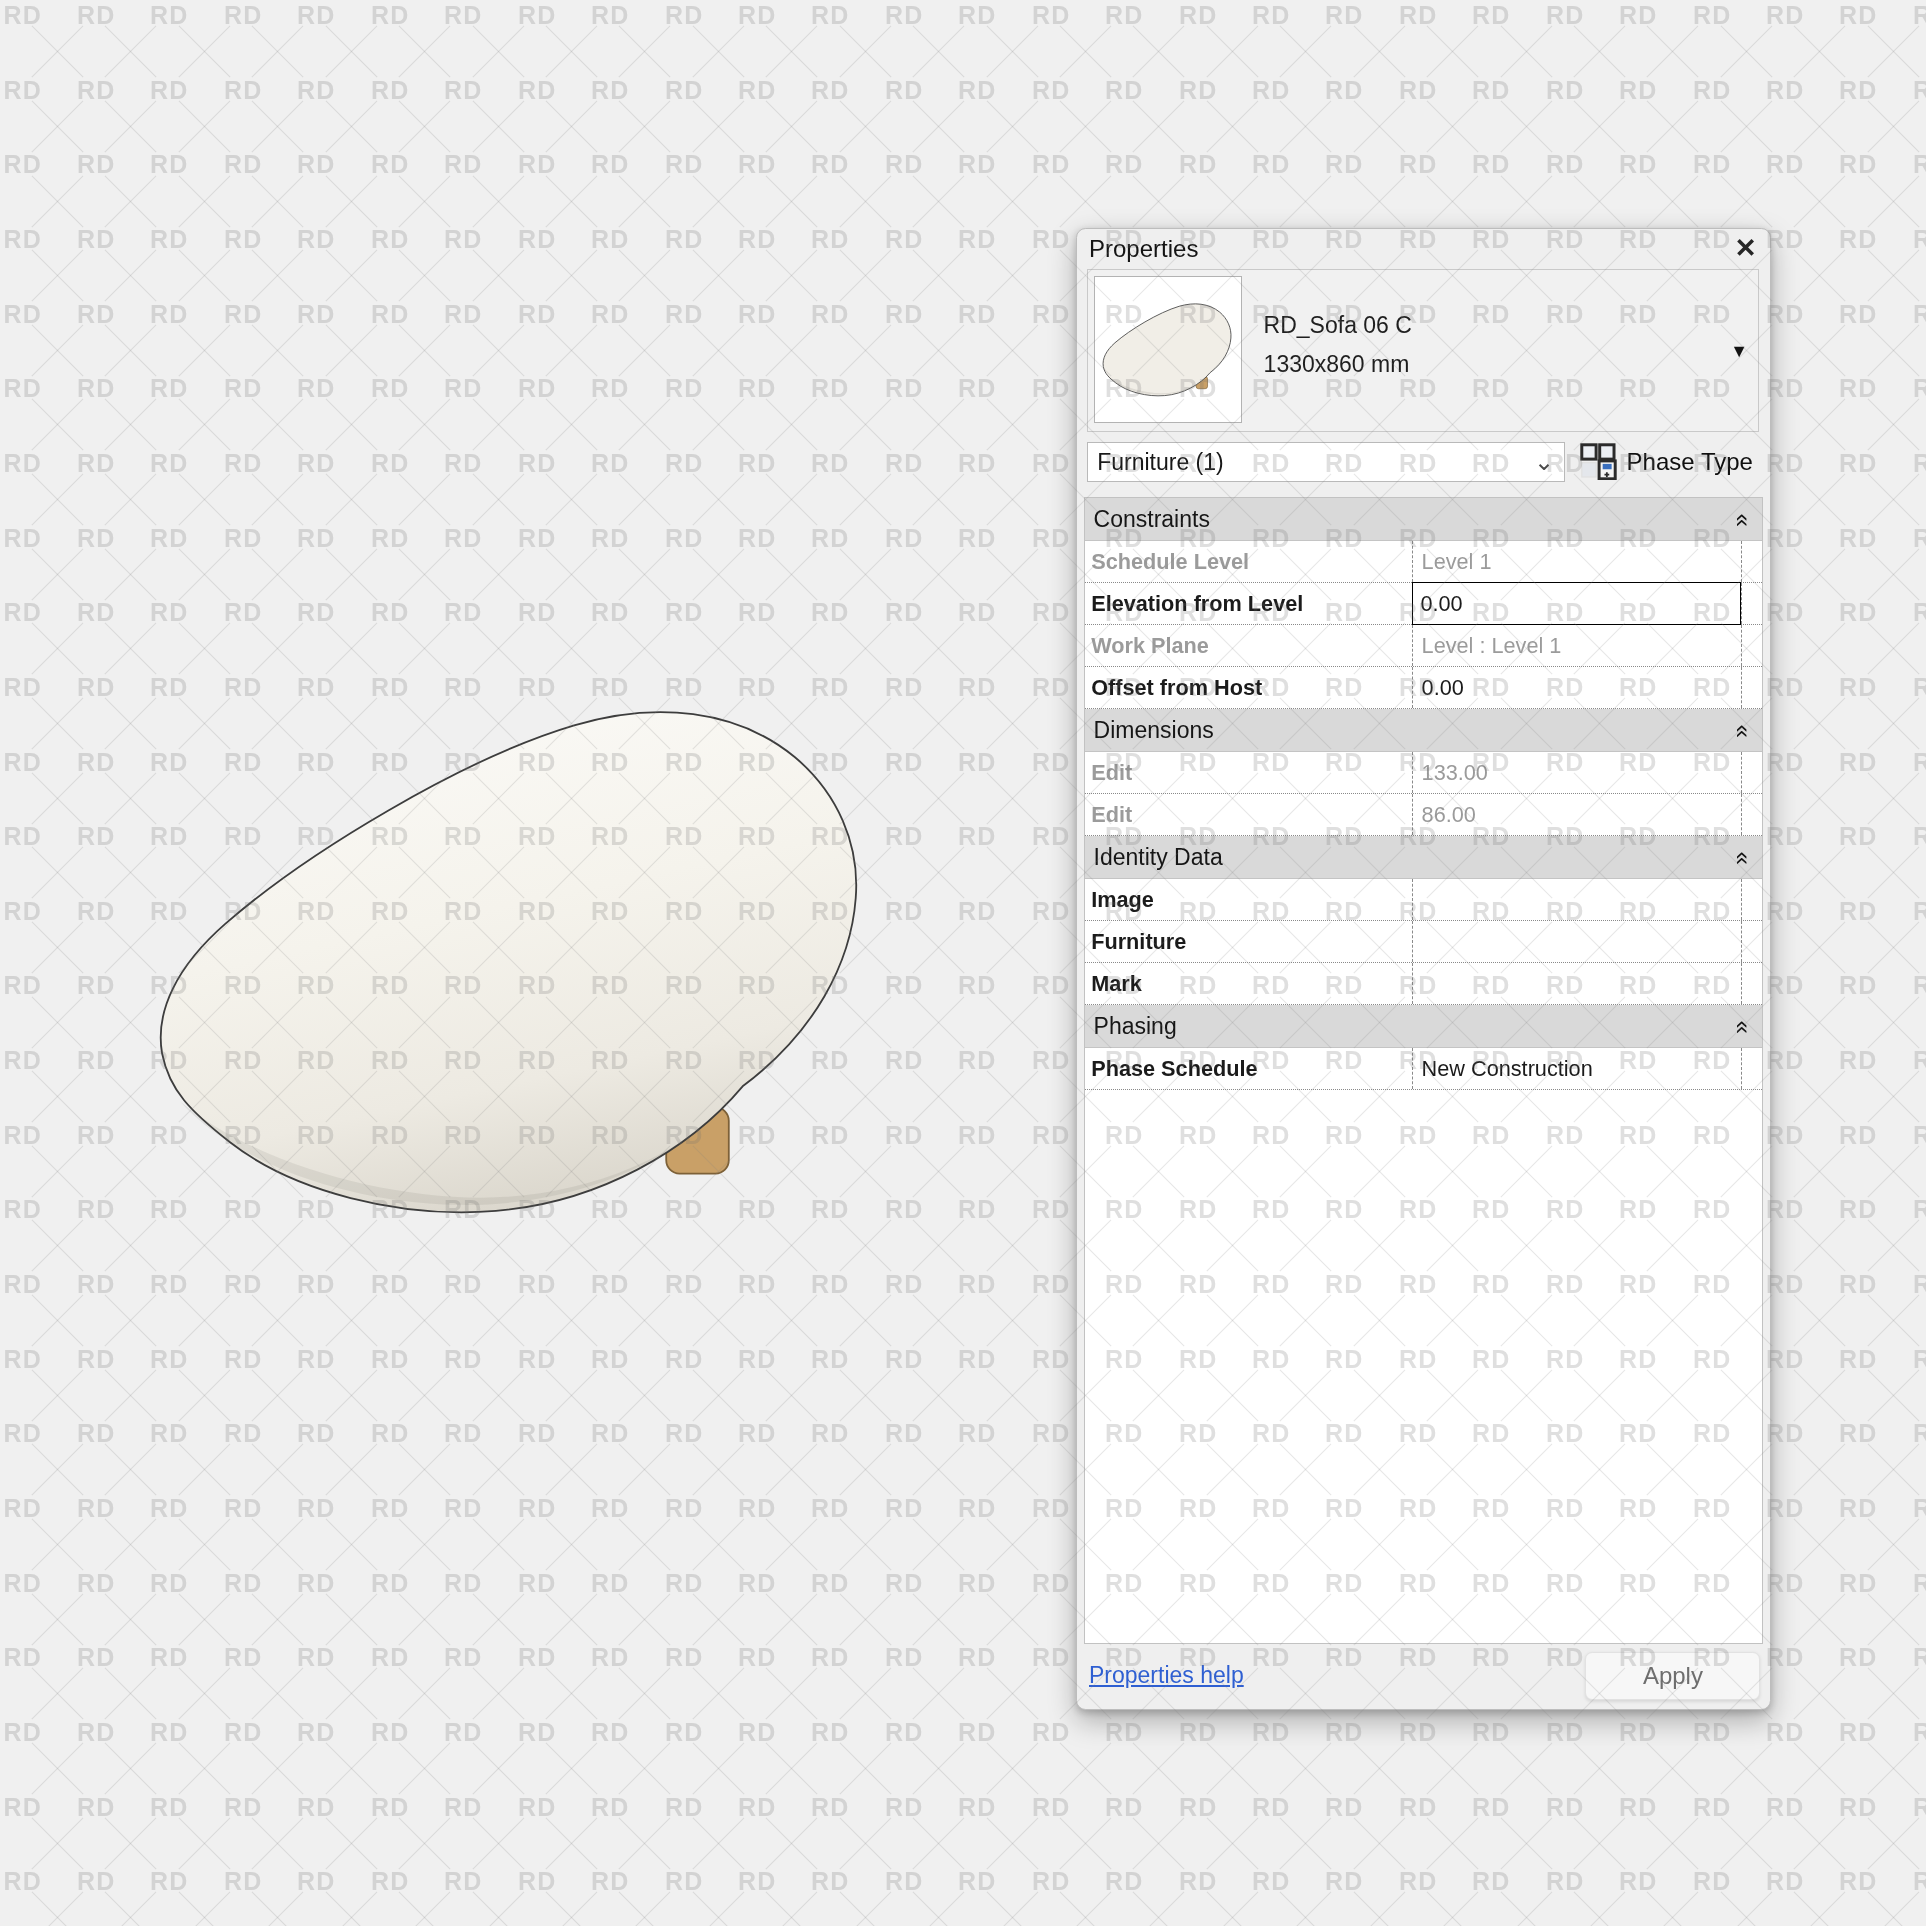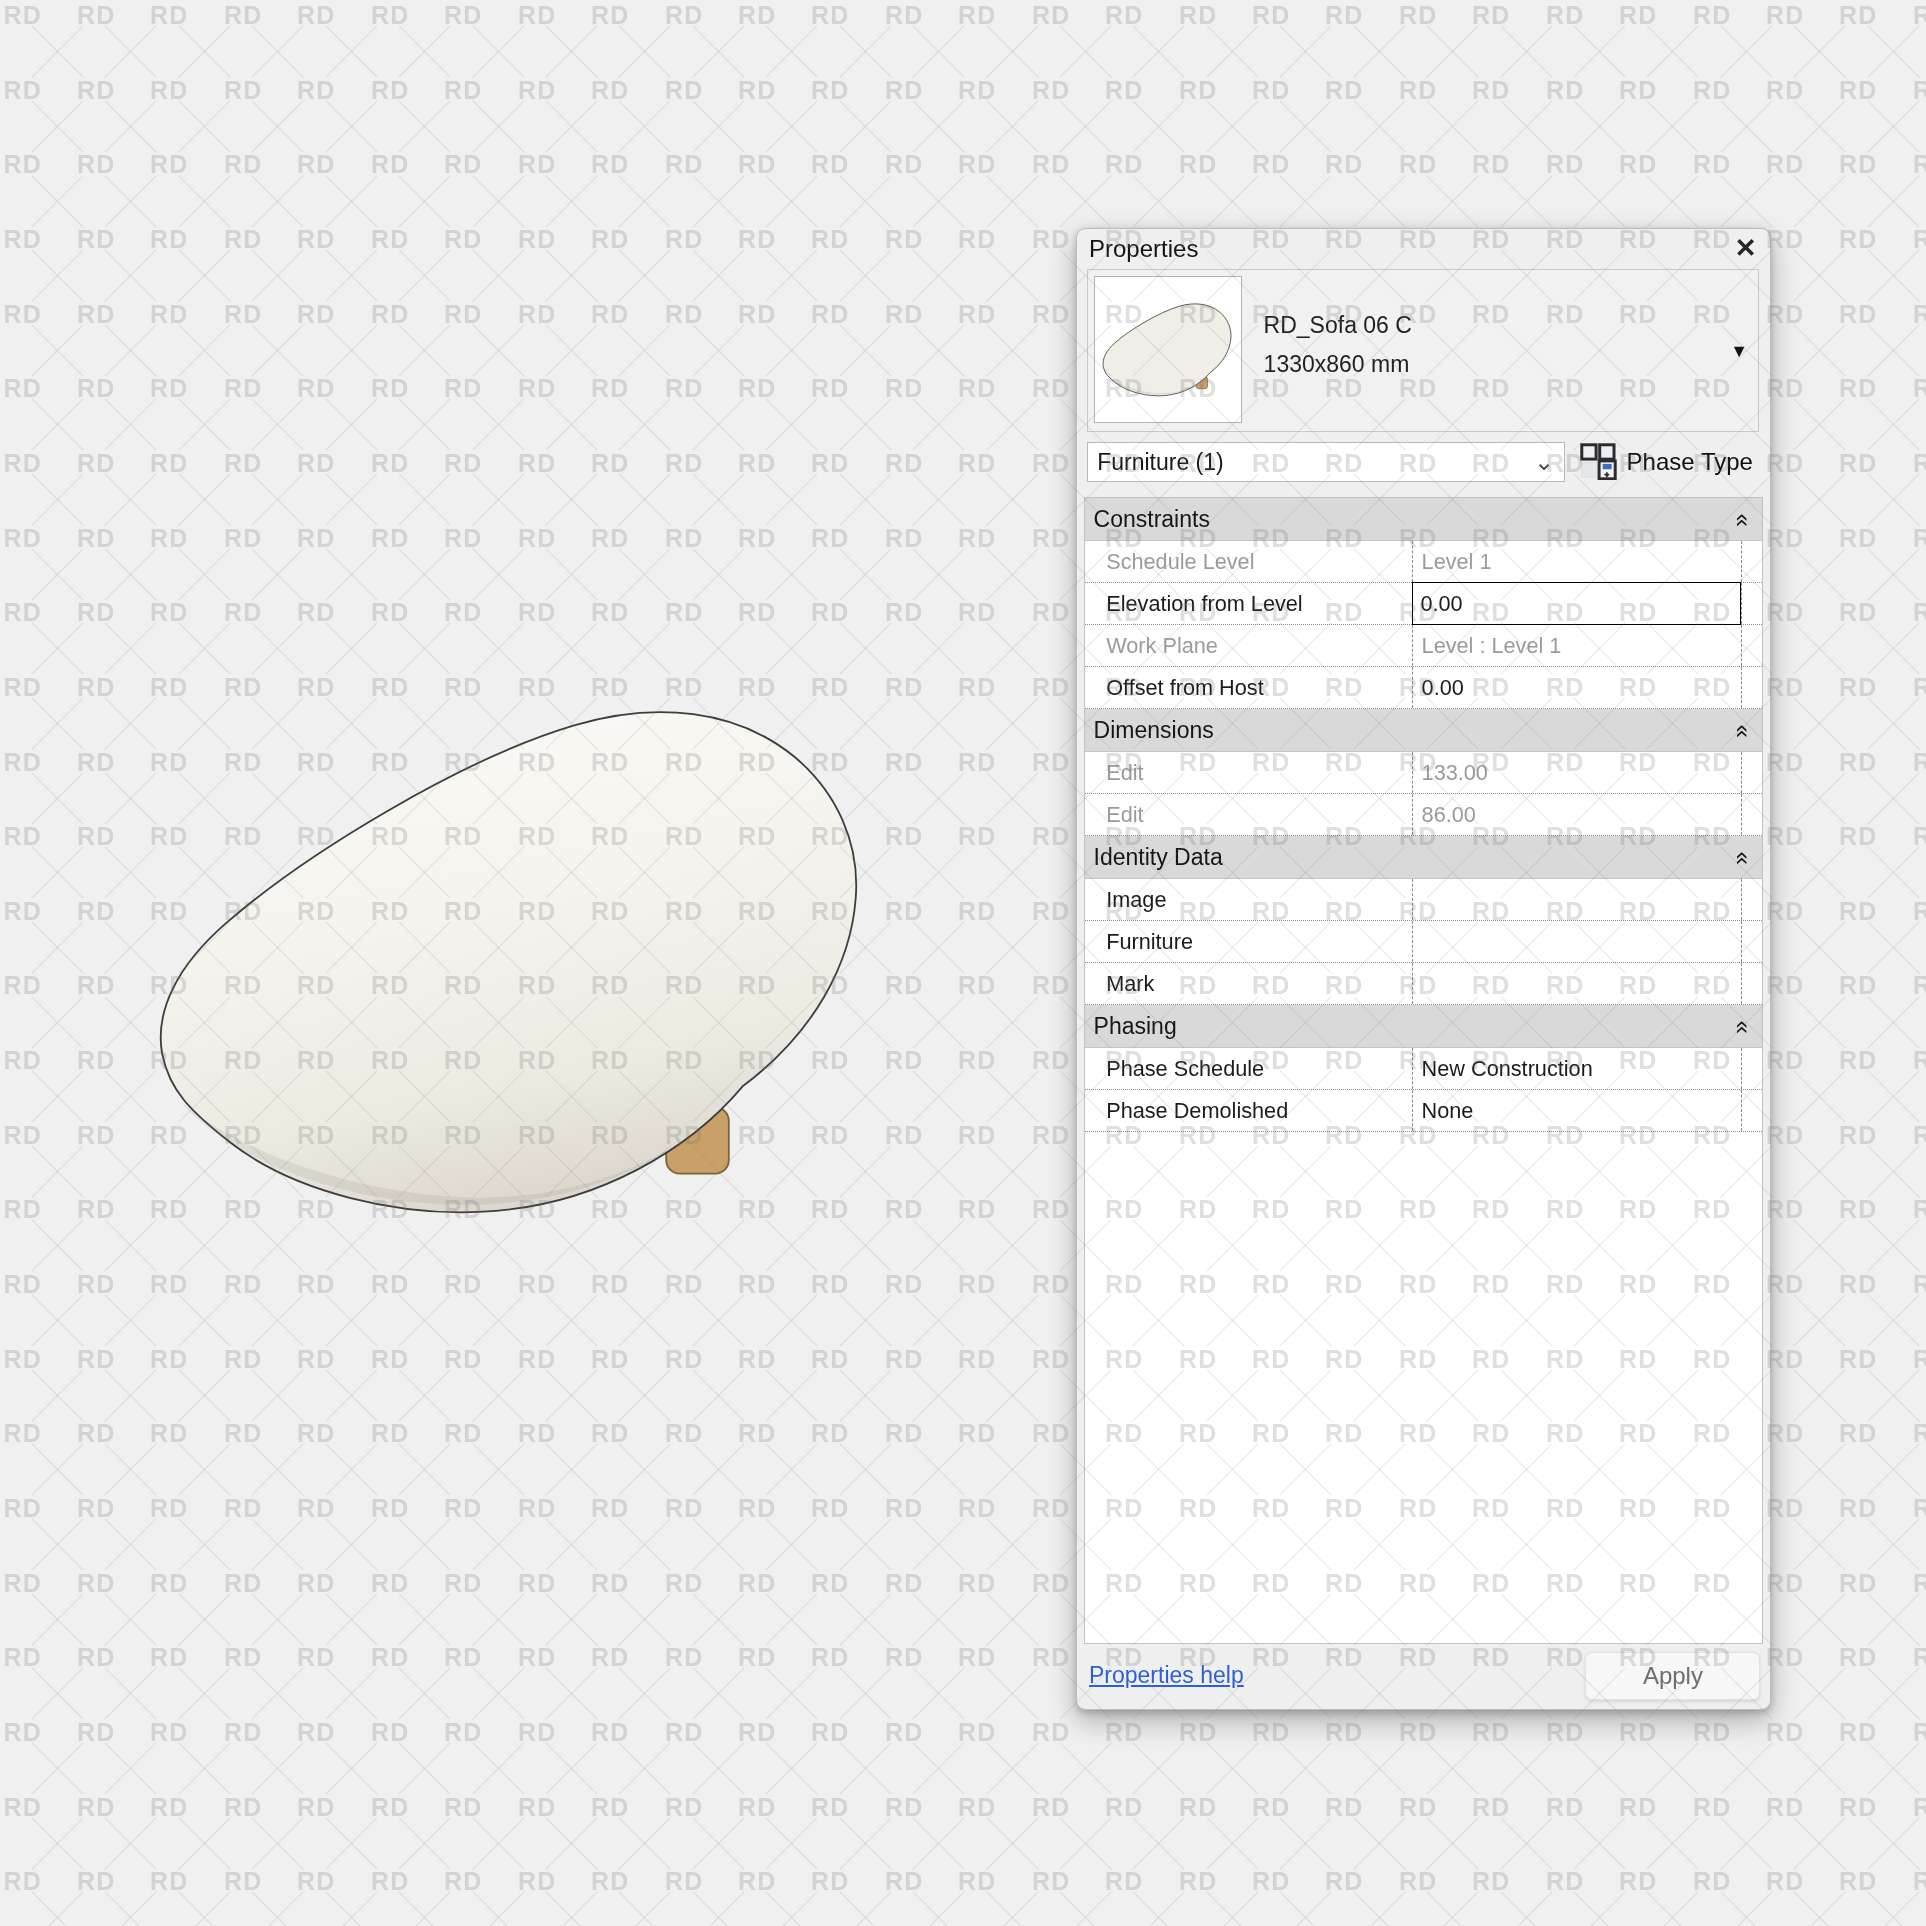--- a/index.html
+++ b/index.html
@@ -73,21 +73,21 @@
     display:flex;align-items:center;border-bottom:0.6px solid #c4c4c4;
   }
   .sec-label{margin-left:8.4px;font-size:23px;color:#161616;}
   .collapse-icon{
     position:absolute;right:13.2px;top:50%;
     transform:translateY(-50%) rotate(90deg);
     font-size:24px;color:#111;letter-spacing:-2.4px;
   }
   .grid-row{position:relative;height:42px;display:flex;border-bottom:1.2px dotted #8a8a8a;box-sizing:border-box;}
   .cell{box-sizing:border-box;display:flex;align-items:center;font-size:21.7px;color:#1b1b1b;overflow:hidden;white-space:nowrap;}
-  .cell.label{width:327px;padding-left:21px;}
+  .cell.label{width:327px;padding-left:6px;font-weight:bold;}
   .cell.value{width:329px;padding-left:8.4px;border-left:1.2px dashed #8a8a8a;position:relative;}
   .cell.mini{flex:1;border-left:1.2px dashed #8a8a8a;justify-content:center;}
   .grid-row.disabled .cell{color:#9b9b9b;}
   .cell.value.editing{
     border:1.8px solid #000;background:#fff;margin:-1.2px 0;padding-left:7.2px;
   }
   .mini-btn{
     width:18px;height:31px;background:#fcfcfc;border:1.2px solid #9d9d9d;border-radius:5.4px;
   }
   
@@ -231,25 +231,20 @@
         <div class="cell value"></div>
         <div class="cell mini"></div>
       </div>
       <div class="sec-header">
         <span class="sec-label">Phasing</span>
         <span class="collapse-icon">«</span>
       </div>
       <div class="grid-row">
         <div class="cell label">Phase Schedule</div>
         <div class="cell value">New Construction</div>
-        <div class="cell mini"></div>
-      </div>
-      <div class="grid-row">
-        <div class="cell label">Phase Demolished</div>
-        <div class="cell value">None</div>
         <div class="cell mini"></div>
       </div>
     </div>
 
   <div class="footer">
     <a class="help-link">Properties help</a>
     <div class="apply-btn">Apply</div>
   </div>
 </div>
 

